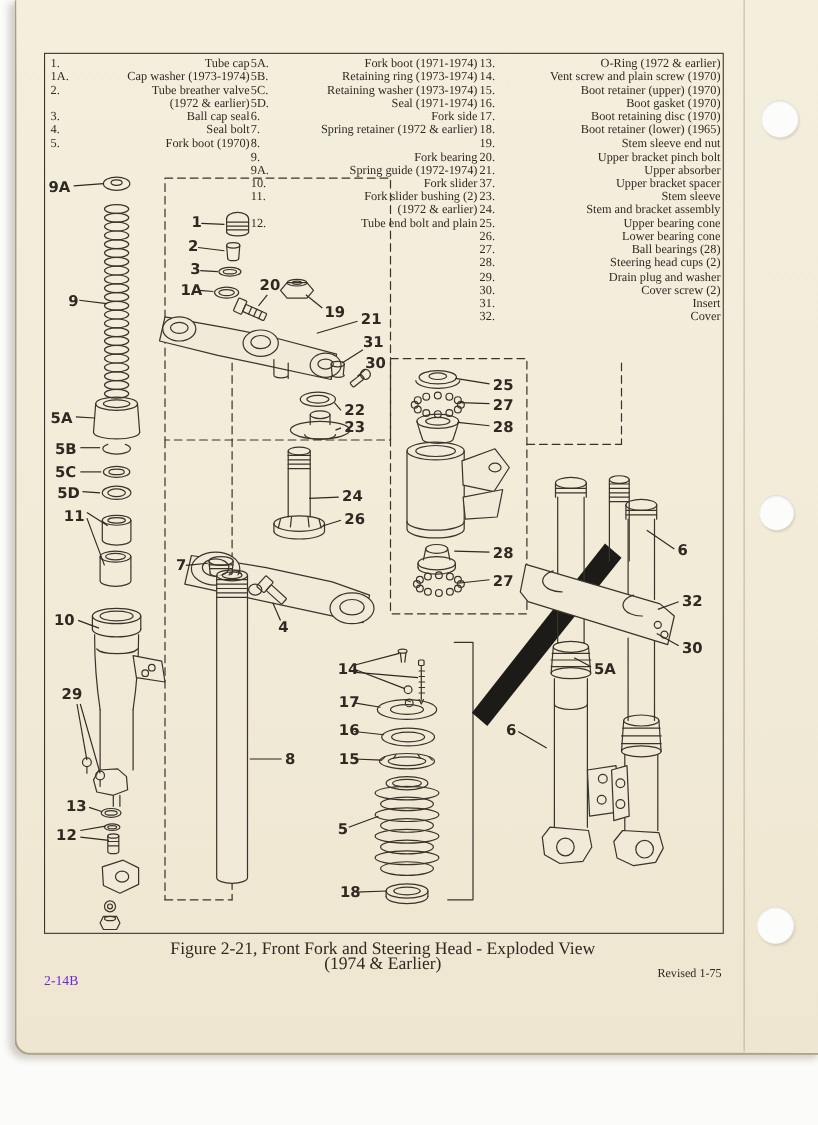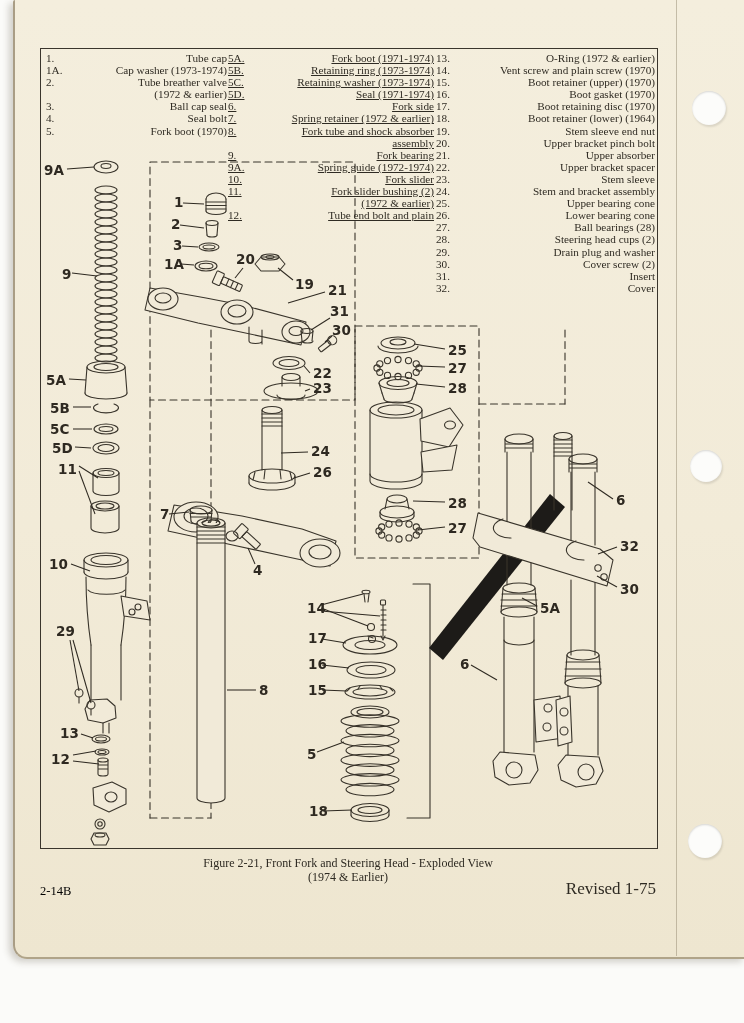--- a/index.html
+++ b/index.html
@@ -19,31 +19,31 @@
   .crease{
     position:absolute;left:676px;top:0;width:1px;height:956px;
     background:rgba(138,126,102,0.45);
   }
   .content-box{
     position:absolute;left:40px;top:48px;width:616px;height:799px;
     border:1.6px solid #3a352c;
   }
   .pl-col{position:absolute;top:52px;color:#2f2b23;font-size:11.2px;line-height:12.1px;}
   .pl-col-0{left:46px;width:181px;}
-  .pl-col-1{left:228px;width:206px;text-decoration:underline;}
+  .pl-col-1{left:228px;width:206px;}
   .pl-col-2{left:436px;width:219px;}
   .pl-item{display:flex;align-items:flex-start;}
   .pl-num{flex:0 0 27px;}
   .pl-name{flex:1;white-space:pre-line;text-align:right;}
   .caption{
     position:absolute;left:40px;top:856px;width:616px;text-align:center;
-    color:#2e2a22;font-size:12px;line-height:14px;
+    color:#2e2a22;font-size:16px;line-height:14px;
   }
-  .footer-left{position:absolute;left:40px;top:884px;font-size:12.5px;color:#000000;}
-  .footer-right{position:absolute;left:540px;top:879px;width:116px;text-align:right;font-size:17px;color:#2e2a22;}
+  .footer-left{position:absolute;left:40px;top:884px;font-size:12.5px;color:#6d28d9;}
+  .footer-right{position:absolute;left:540px;top:879px;width:116px;text-align:right;font-size:11px;color:#2e2a22;}
   .punch-hole{
     position:absolute;background:#fcfcfa;border-radius:50%;
     box-shadow:inset 0 1px 2px rgba(0,0,0,0.15), 1px 2px 2px rgba(0,0,0,0.10);
   }
   .hole-1{left:692px;top:91px;width:34px;height:34px;}
   .hole-2{left:690px;top:450px;width:32px;height:32px;}
   .hole-3{left:688px;top:824px;width:34px;height:34px;}
   #diagram-svg{position:absolute;left:0;top:0;width:744px;height:1023px;pointer-events:none;}
 </style>
 </head>
@@ -100,22 +100,20 @@
     <div class="pl-item">
       <span class="pl-num">6.</span>
       <span class="pl-name">Fork side</span>
     </div>
     <div class="pl-item">
       <span class="pl-num">7.</span>
       <span class="pl-name">Spring retainer (1972 &amp; earlier)</span>
     </div>
     <div class="pl-item">
       <span class="pl-num">8.</span>
-      <span class="pl-name">Fork tube and shock absorber
-assembly</span>
     </div>
     <div class="pl-item">
       <span class="pl-num">9.</span>
       <span class="pl-name">Fork bearing</span>
     </div>
     <div class="pl-item">
       <span class="pl-num">9A.</span>
       <span class="pl-name">Spring guide (1972-1974)</span>
     </div>
     <div class="pl-item">
@@ -148,36 +146,36 @@
     <div class="pl-item">
       <span class="pl-num">16.</span>
       <span class="pl-name">Boot gasket (1970)</span>
     </div>
     <div class="pl-item">
       <span class="pl-num">17.</span>
       <span class="pl-name">Boot retaining disc (1970)</span>
     </div>
     <div class="pl-item">
       <span class="pl-num">18.</span>
-      <span class="pl-name">Boot retainer (lower) (1964)</span>
+      <span class="pl-name">Boot retainer (lower) (1965)</span>
     </div>
     <div class="pl-item">
       <span class="pl-num">19.</span>
       <span class="pl-name">Stem sleeve end nut</span>
     </div>
     <div class="pl-item">
       <span class="pl-num">20.</span>
       <span class="pl-name">Upper bracket pinch bolt</span>
     </div>
     <div class="pl-item">
       <span class="pl-num">21.</span>
       <span class="pl-name">Upper absorber</span>
     </div>
     <div class="pl-item">
-      <span class="pl-num">22.</span>
+      <span class="pl-num">37.</span>
       <span class="pl-name">Upper bracket spacer</span>
     </div>
     <div class="pl-item">
       <span class="pl-num">23.</span>
       <span class="pl-name">Stem sleeve</span>
     </div>
     <div class="pl-item">
       <span class="pl-num">24.</span>
       <span class="pl-name">Stem and bracket assembly</span>
     </div>

